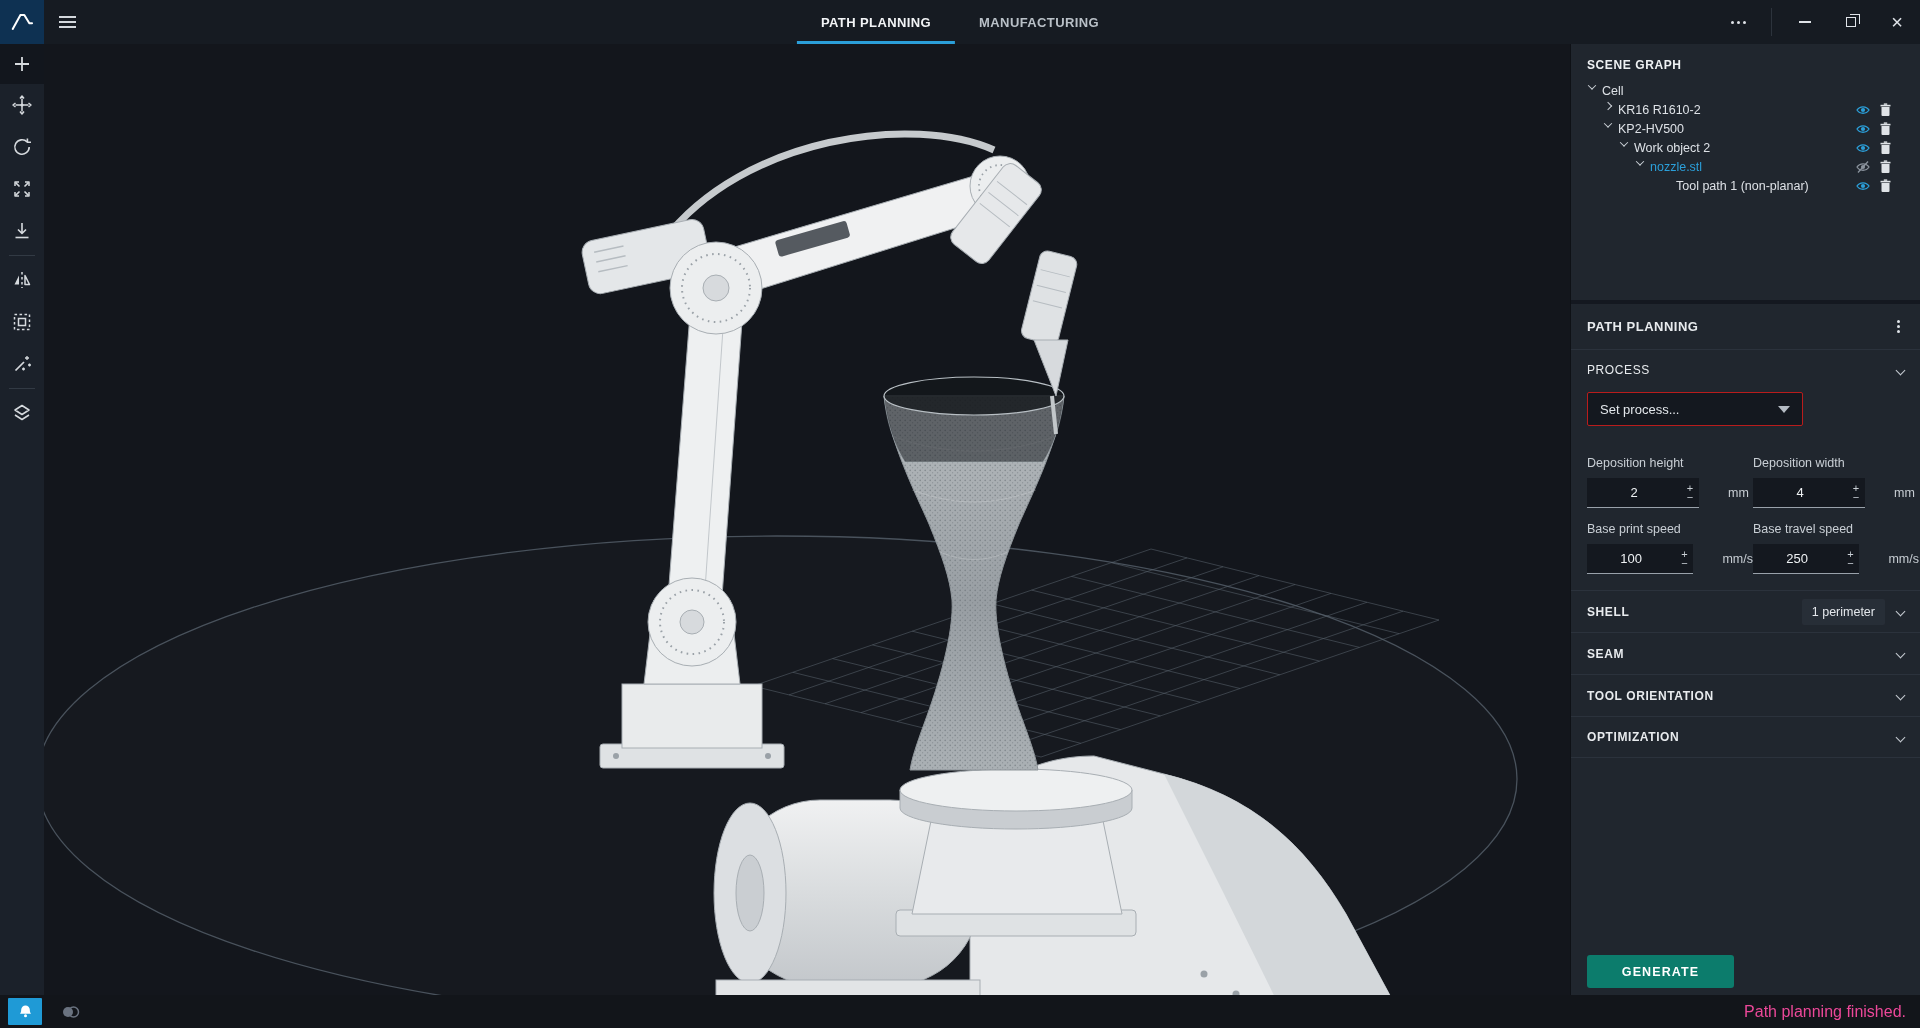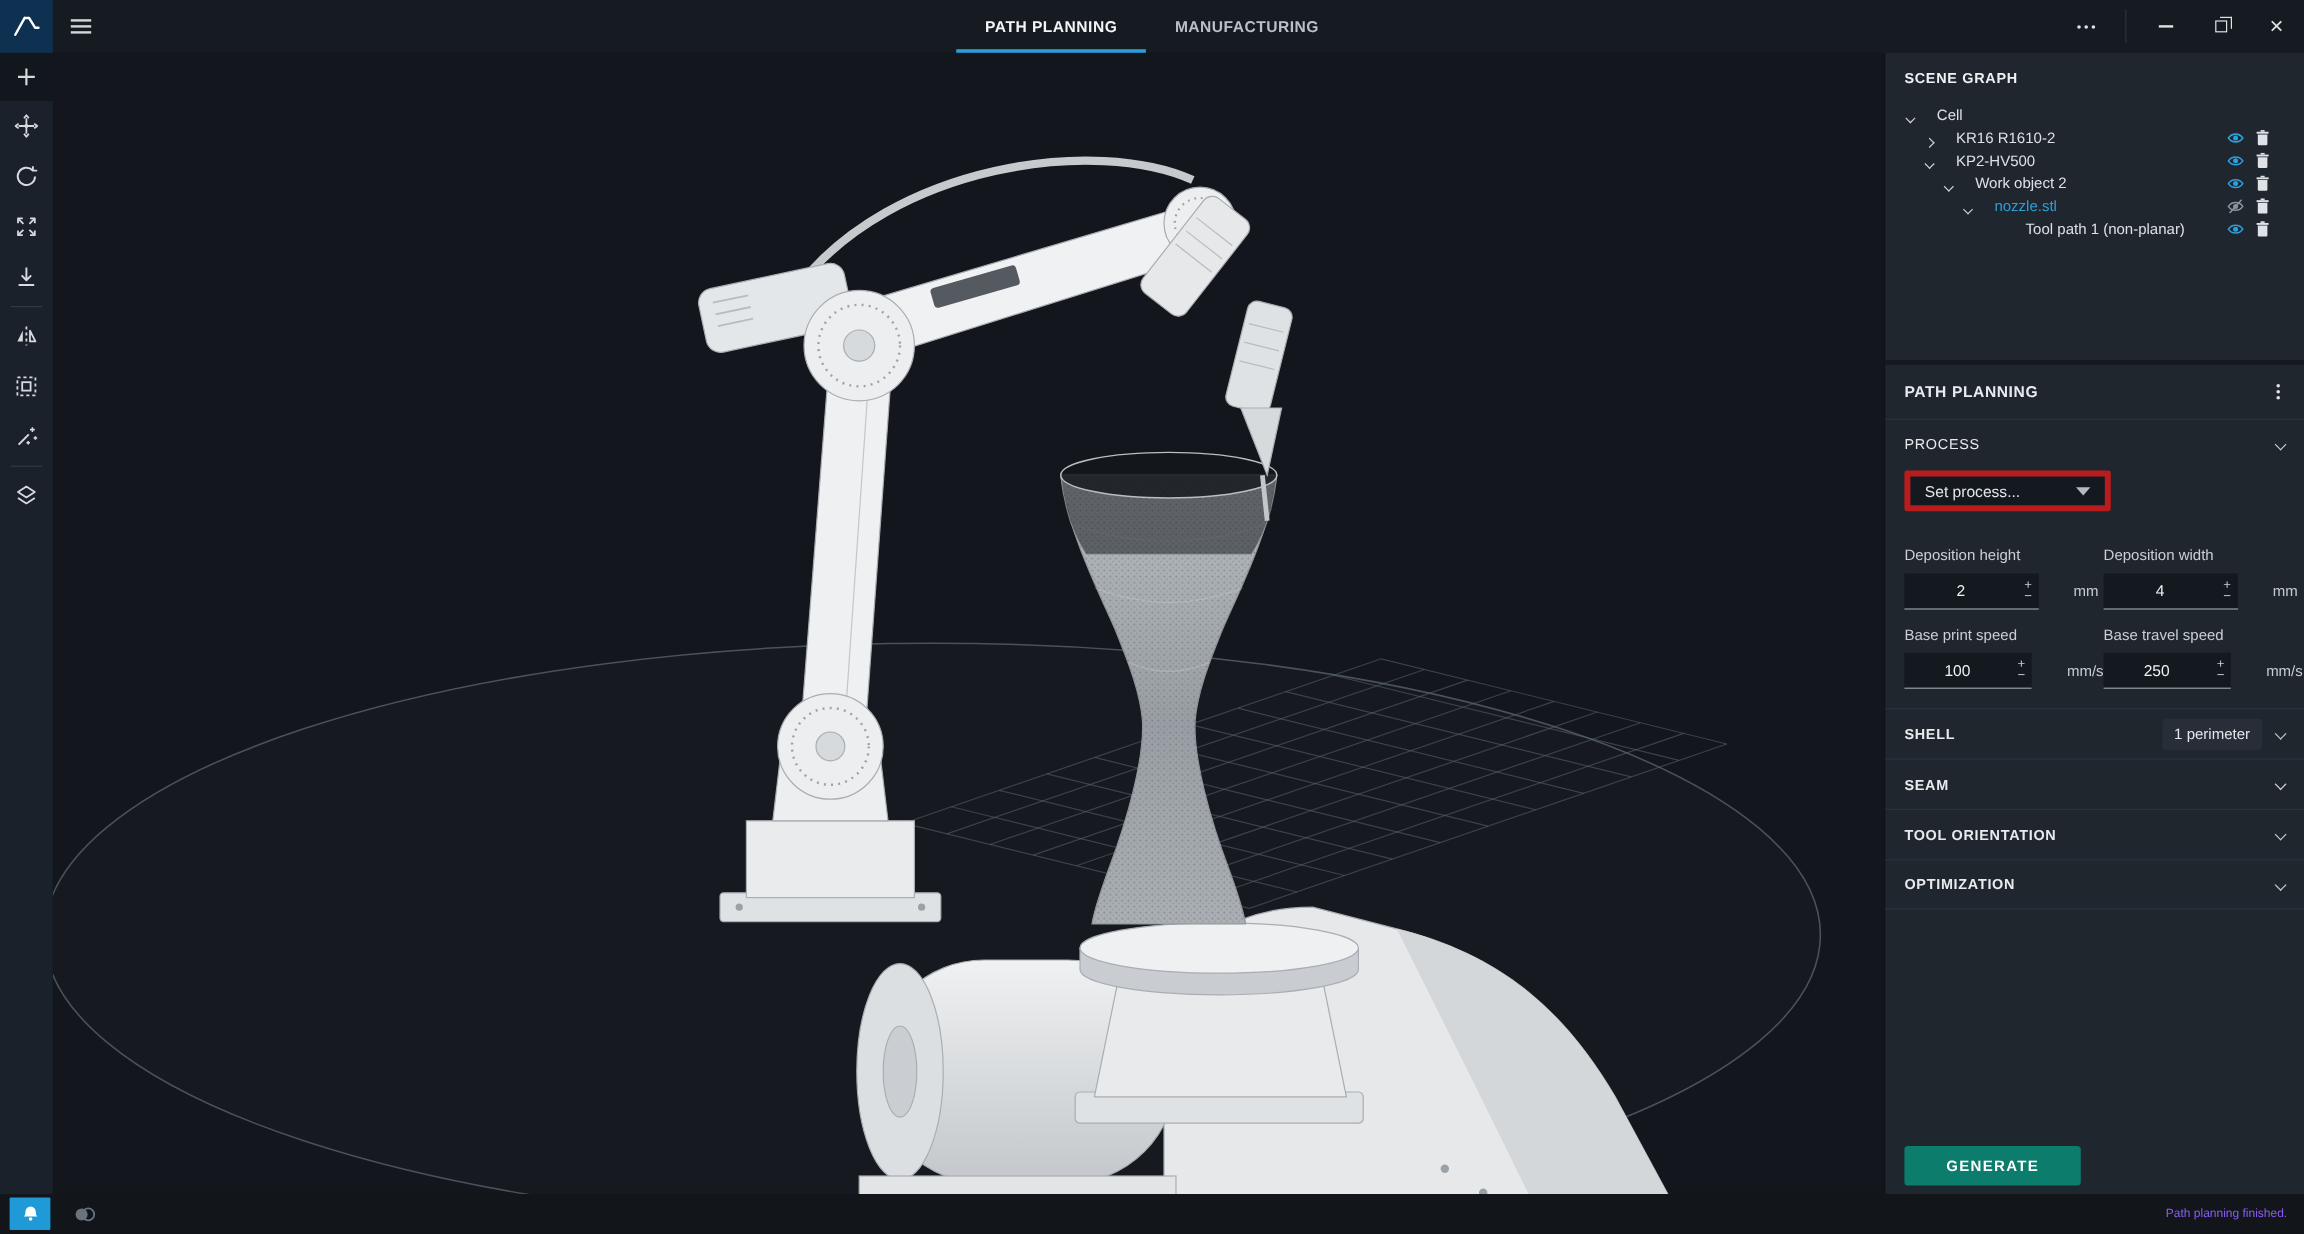--- a/index.html
+++ b/index.html
@@ -47,22 +47,22 @@
   .viewport { position:absolute; top:44px; left:44px; width:1526px; height:951px;
     background:#13161c; overflow:hidden; }
 
   
   .panel { position:absolute; top:44px; right:0; width:350px; height:951px;
     background:#20262e; border-left:1px solid #0e1116; display:flex;
     flex-direction:column; z-index:20; }
   .sg-block { height:256px; padding-top:14px; }
   .sg-title { padding:0 16px 12px 16px; font-size:12px; font-weight:700;
     letter-spacing:.6px; color:#eef1f3; }
-  .tree-row { height:19px; display:flex; align-items:flex-end; font-size:12.5px;
-    color:#dde1e6; cursor:pointer; padding-right:28px;gap:12px; }
+  .tree-row { height:19px; display:flex; align-items:flex-start; font-size:12.5px;
+    color:#dde1e6; cursor:pointer; padding-right:28px; }
   .tree-row .lbl { margin-left:7px; white-space:nowrap; }
   .tree-row.hl .lbl { color:#2b9fd9; }
   .d0{padding-left:18px;} .d1{padding-left:34px;} .d2{padding-left:50px;}
   .d3{padding-left:66px;} .d4{padding-left:92px;}
   .chev { width:6px; height:6px; border-right:1.4px solid #ccd2d8;
     border-bottom:1.4px solid #ccd2d8; display:inline-block; flex:0 0 auto; }
   .chev.down { transform:rotate(45deg) translate(-1px,-1px); }
   .chev.right { transform:rotate(-45deg); }
   .chev.none { visibility:hidden; }
   .row-icons { margin-left:auto; display:flex; gap:8px; align-items:center; }
@@ -73,22 +73,22 @@
     border-bottom:1px solid #2b323c; }
   .pp-header .t { font-size:13px; font-weight:700; letter-spacing:.5px; }
   .kebab { margin-left:auto; cursor:pointer; padding:4px; }
   .kebab i { display:block; width:3px; height:3px; border-radius:50%;
     background:#dfe3e8; margin:2px 0; }
   .proc-header { height:40px; display:flex; align-items:center; padding:0 16px;
     cursor:pointer; }
   .proc-header .t { font-size:12px; font-weight:400; letter-spacing:.6px; }
   .sec-chev { width:7px; height:7px; border-right:1.7px solid #c6ccd3;
     border-bottom:1.7px solid #c6ccd3; transform:rotate(45deg); margin-left:auto; }
-  .dropdown { margin:2px 16px 0 16px; width:172px; height:34px; background:#14181f;
-    border:5px solid #b91c1c; border-radius:2px; display:flex; align-items:center;
+  .dropdown { margin:2px 16px 0 16px; width:216px; height:34px; background:#14181f;
+    border:1px solid #b91c1c; border-radius:2px; display:flex; align-items:center;
     padding:0 12px; cursor:pointer;gap:23px; }
   .dropdown .val { font-size:13px; color:#e3e7eb; }
   .caret { margin-left:auto; width:0; height:0; border-left:6px solid transparent;
     border-right:6px solid transparent; border-top:7px solid #b4bbc3; }
   .fields { margin:30px 16px 0 16px; display:grid;
     grid-template-columns:166px 166px; row-gap:0; }
   .field { margin-bottom:14px; }
   .field .flabel { font-size:12.5px; color:#c9cfd5; margin-bottom:8px; }
   .num-wrap { display:flex; align-items:center; }
   .num-box { position:relative; width:112px; height:30px; background:#14181f;
@@ -118,21 +118,21 @@
     border-radius:3px; color:#fff; font-size:12.5px; font-weight:700;
     letter-spacing:1.1px; cursor:pointer; font-family:"Liberation Sans", sans-serif; }
 
   
   .statusbar { position:absolute; left:0; bottom:0; width:1920px; height:33px;
     background:#12151a; display:flex; align-items:center; z-index:40; }
   .notif-tile { width:34px; height:27px; background:#1f9ad6; border-radius:1px;
     margin-left:8px; display:flex; align-items:center; justify-content:center;
     cursor:pointer; }
   .contrast-toggle { margin-left:18px; cursor:pointer; display:flex; }
-  .status-msg { margin-left:auto; margin-right:14px; font-size:10px; color:#8b5cf6; }
+  .status-msg { margin-left:auto; margin-right:14px; font-size:16px; color:#ec4899; }
 </style>
 </head>
 <body>
 
 <div class="topbar">
   <div class="logo-tile">
     <svg width="34" height="34" viewBox="0 0 44 44">
       <path d="M10 31 L20 13 M20 13 L25 13 L31.5 23.5 M31.5 23.5 L35 23.5" stroke="#fff" stroke-width="2.6" fill="none" stroke-linecap="round" stroke-linejoin="round"></path>
     </svg>
   </div>

